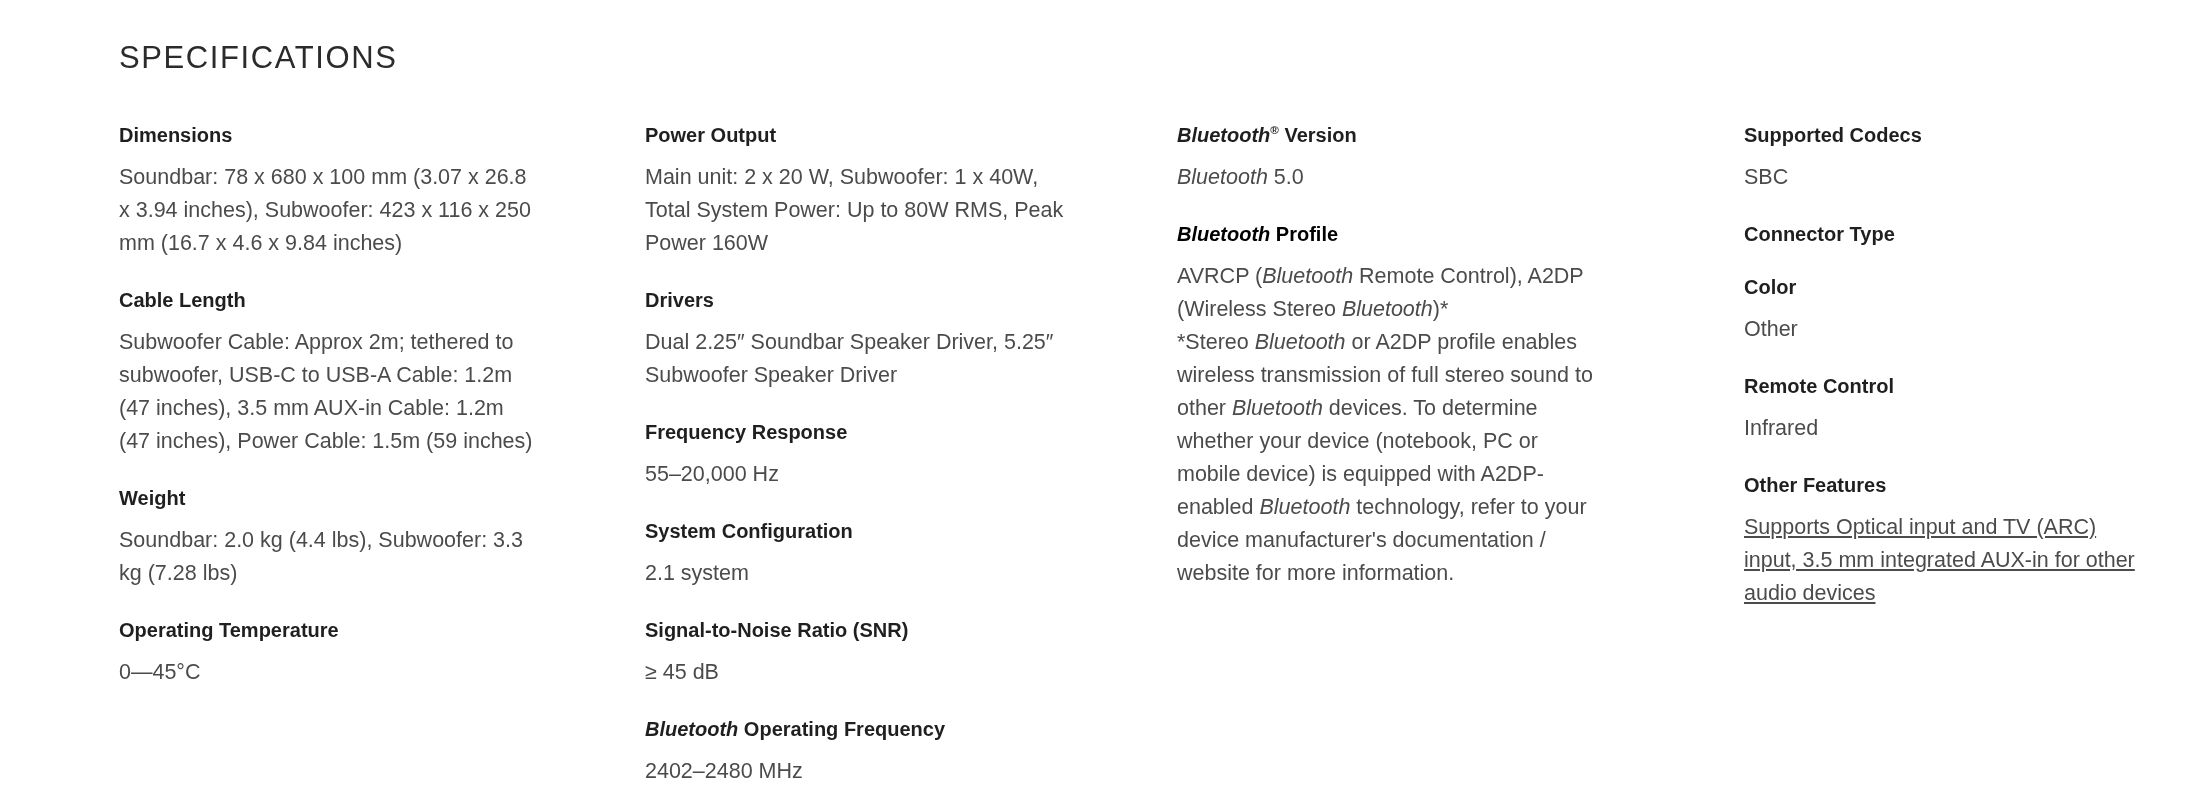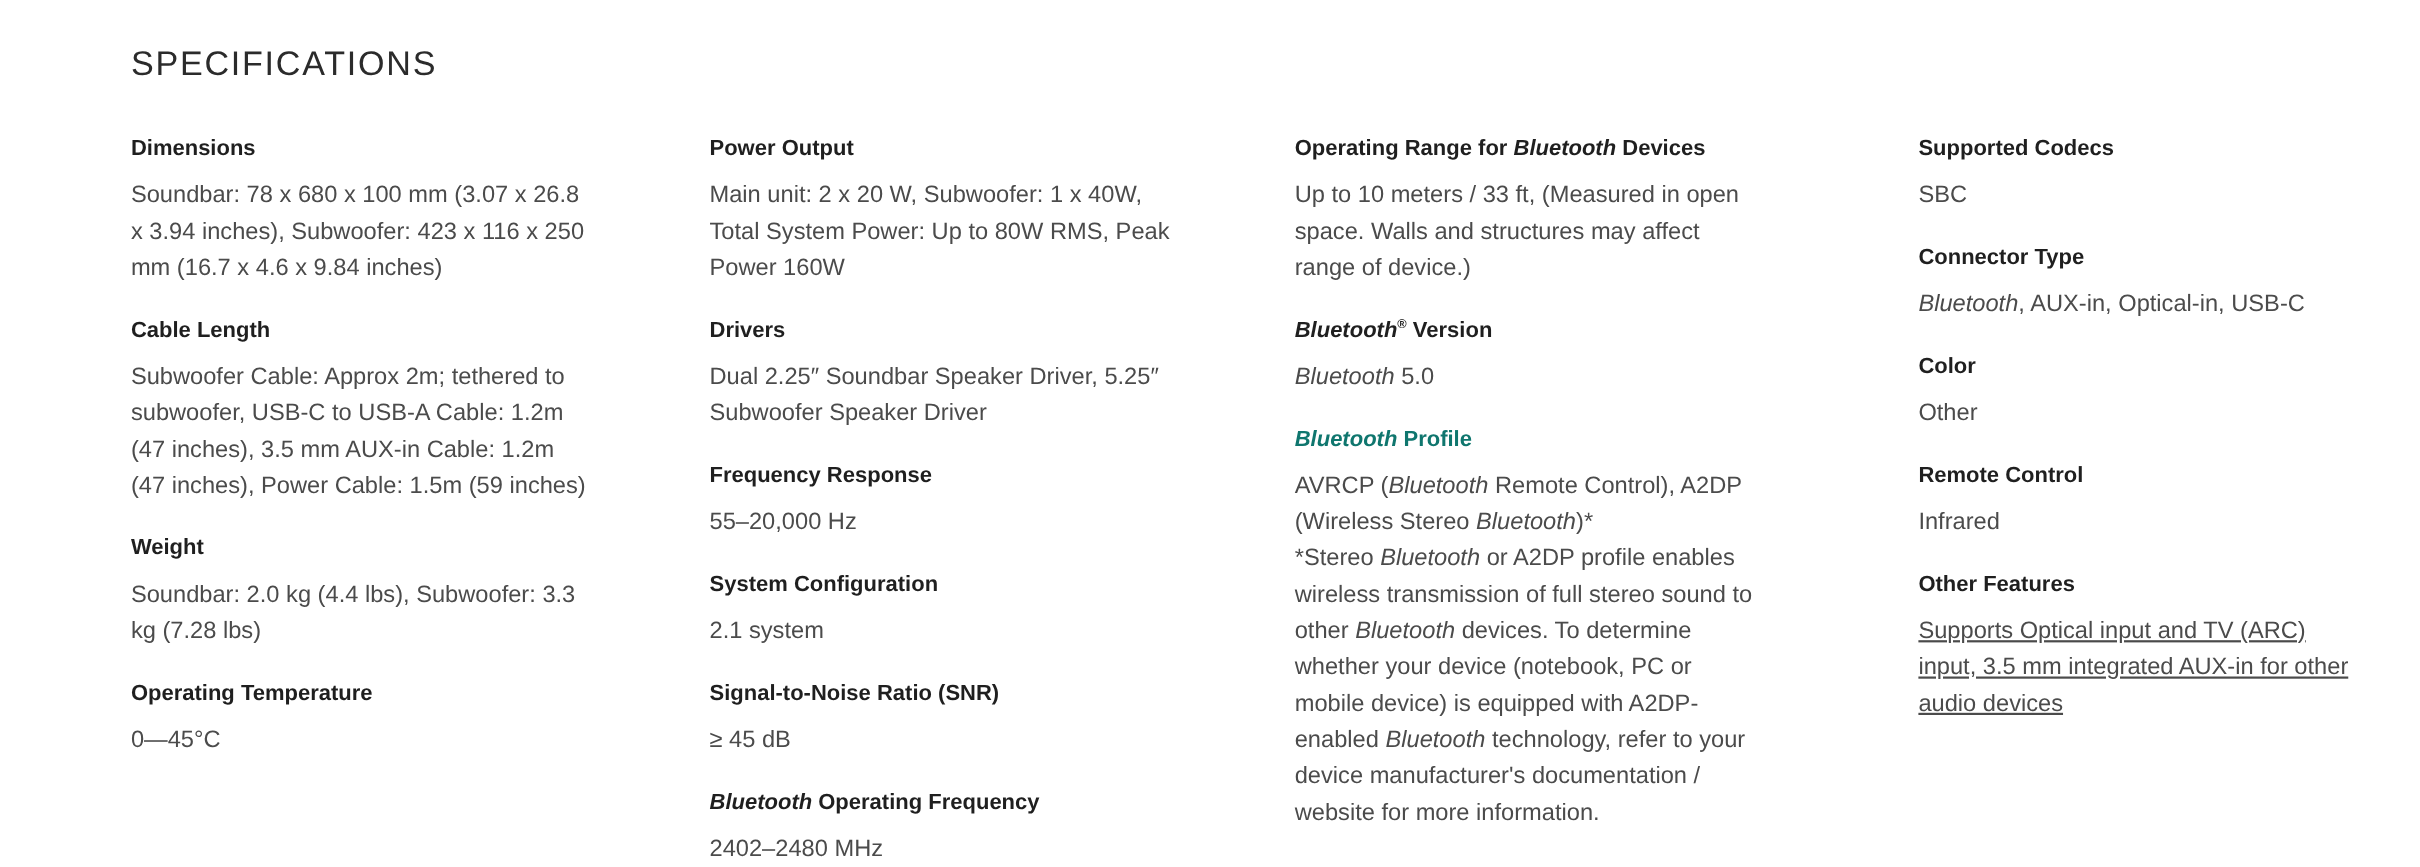--- a/index.html
+++ b/index.html
@@ -99,40 +99,35 @@
           <h3 class="spec-heading" style="color: rgb(31, 31, 31);"><span>Signal-to-Noise Ratio (SNR)</span></h3>
           <p class="spec-value" style="color: rgb(75, 75, 75);"><span>≥ 45 dB</span></p>
         </section>
         <section class="spec">
           <h3 class="spec-heading" style="color: rgb(31, 31, 31);"><span class="run-i">Bluetooth</span><span> Operating Frequency</span></h3>
           <p class="spec-value" style="color: rgb(75, 75, 75);"><span>2402–2480 MHz</span></p>
         </section>
       </div>
     <div class="col col-3">
         <section class="spec">
-          <h3 class="spec-heading" style="color: rgb(31, 31, 31);"><span>Operating Range for </span><span class="run-i">Bluetooth</span><span> Devices</span></h3>
-          <p class="spec-value" style="color: rgb(75, 75, 75);"><span>Up to 10 meters / 33 ft, (Measured in open space. Walls and structures may affect range of device.)</span></p>
-        </section>
-        <section class="spec">
           <h3 class="spec-heading" style="color: rgb(31, 31, 31);"><span class="run-i">Bluetooth</span><span class="run-sup">®</span><span> Version</span></h3>
           <p class="spec-value" style="color: rgb(75, 75, 75);"><span class="run-i">Bluetooth</span><span> 5.0</span></p>
         </section>
         <section class="spec">
-          <h3 class="spec-heading" style="color: #0f766e;"><span class="run-i">Bluetooth</span><span> Profile</span></h3>
+          <h3 class="spec-heading" style="color: #000000;"><span class="run-i">Bluetooth</span><span> Profile</span></h3>
           <p class="spec-value" style="color: rgb(75, 75, 75);"><span>AVRCP (</span><span class="run-i">Bluetooth</span><span> Remote Control), A2DP (Wireless Stereo </span><span class="run-i">Bluetooth</span><span>)*</span><br><span>*Stereo </span><span class="run-i">Bluetooth</span><span> or A2DP profile enables wireless transmission of full stereo sound to other </span><span class="run-i">Bluetooth</span><span> devices. To determine whether your device (notebook, PC or mobile device) is equipped with A2DP-enabled </span><span class="run-i">Bluetooth</span><span> technology, refer to your device manufacturer's documentation / website for more information.</span></p>
         </section>
       </div>
     <div class="col col-4">
         <section class="spec">
           <h3 class="spec-heading" style="color: rgb(31, 31, 31);"><span>Supported Codecs</span></h3>
           <p class="spec-value" style="color: rgb(75, 75, 75);"><span>SBC</span></p>
         </section>
         <section class="spec">
           <h3 class="spec-heading" style="color: rgb(31, 31, 31);"><span>Connector Type</span></h3>
-          <p class="spec-value" style="color: rgb(75, 75, 75);"><span class="run-i">Bluetooth</span><span>, AUX-in, Optical-in, USB-C</span></p>
         </section>
         <section class="spec">
           <h3 class="spec-heading" style="color: rgb(31, 31, 31);"><span>Color</span></h3>
           <p class="spec-value" style="color: rgb(75, 75, 75);"><span>Other</span></p>
         </section>
         <section class="spec">
           <h3 class="spec-heading" style="color: rgb(31, 31, 31);"><span>Remote Control</span></h3>
           <p class="spec-value" style="color: rgb(75, 75, 75);"><span>Infrared</span></p>
         </section>
         <section class="spec">

